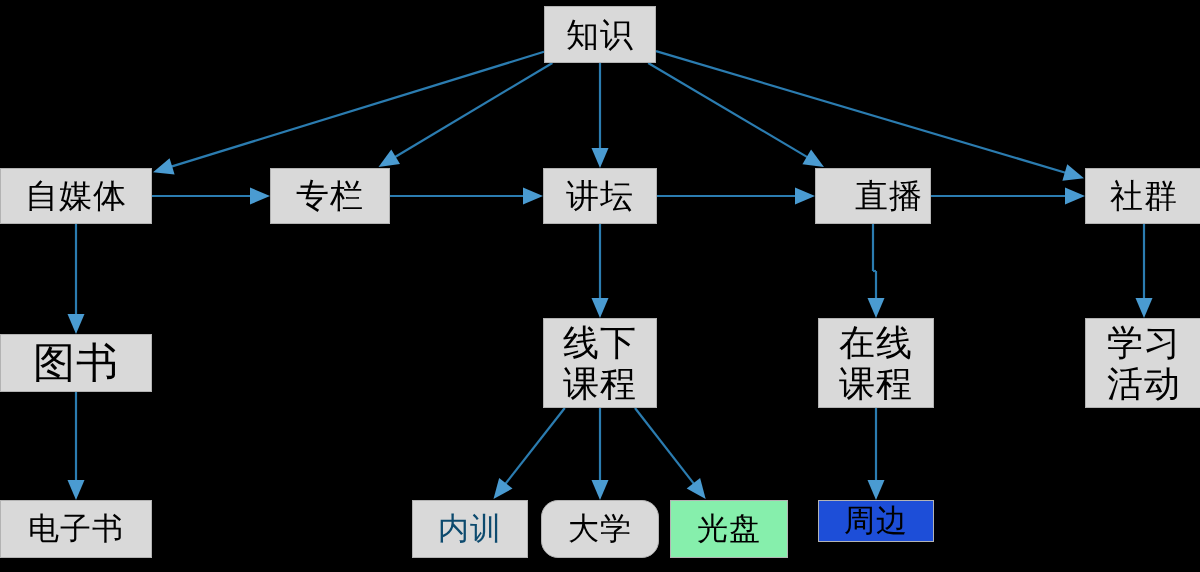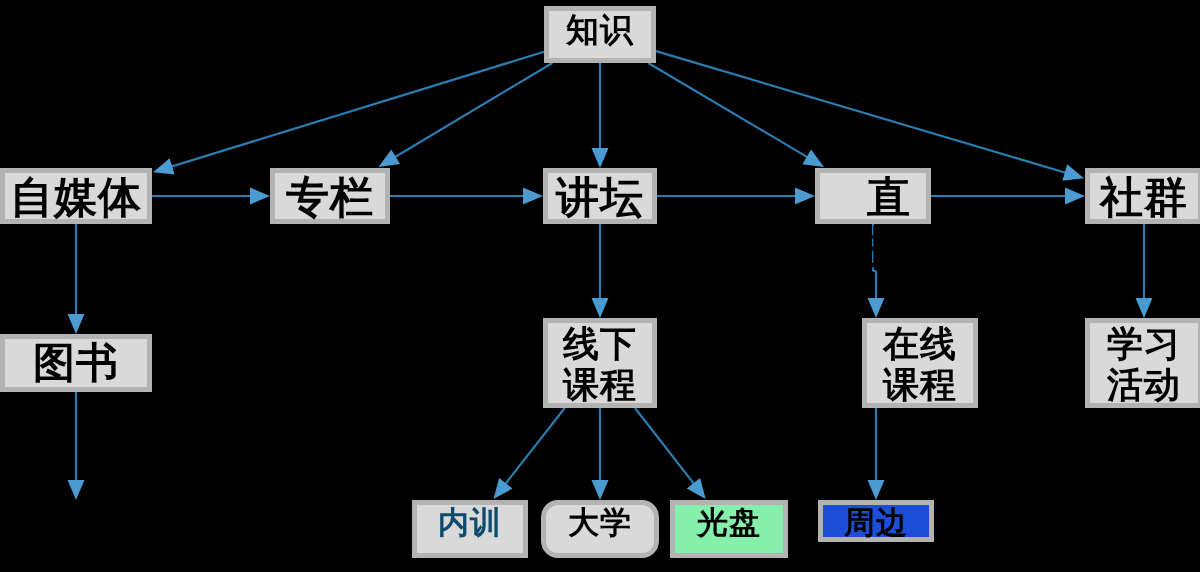--- a/index.html
+++ b/index.html
@@ -15,38 +15,38 @@
   }
   #edges{
     position:absolute;
     left:0;top:0;
     width:1200px;height:572px;
     pointer-events:none;
   }
   .node{
     position:absolute;
     background:#d9d9d9;
-    border:5px solid #7f1d1d;
+    border:1px solid #7f1d1d;
     box-sizing:border-box;
     display:flex;
-    align-items:flex-start;
+    align-items:center;
     justify-content:center;
     color:#000000;
-    font-weight:bold;
+    font-weight:normal;
     letter-spacing:1px;
     z-index:3;
   }
   .node .label{
     display:block;
     text-align:center;
     line-height:1.15;
     white-space:pre-line;
   }
   .n-root{font-size:33px;}
-  .n-l1{font-size:43px;}
+  .n-l1{font-size:33px;}
   .n-l2{font-size:42px;}
   .n-l3{font-size:31px;}
   .n-two-line{font-size:36px;line-height:1.12;}
 </style>
 </head>
 <body>
 
 <div id="stage">
   <svg id="edges" viewBox="0 0 1200 572" width="1200" height="572" xmlns="http://www.w3.org/2000/svg">
       <line x1="544" y1="51.75954198473282" x2="166.37897246773827" y2="168.1446487527868" stroke="#2b7cb0" stroke-width="2.2"></line>
@@ -106,27 +106,30 @@
     <div class="node n-l1" style="left: 1085px; top: 168px; width: 118px; height: 56px; background: rgb(217, 217, 217); border-color: rgb(179, 179, 179); color: rgb(0, 0, 0);">
       <span class="label">社群</span>
     </div>
     <div class="node n-l2" style="left: 0px; top: 334px; width: 152px; height: 58px; background: rgb(217, 217, 217); border-color: rgb(179, 179, 179); color: rgb(0, 0, 0);">
       <span class="label">图书</span>
     </div>
     <div class="node n-l2 n-two-line" style="left: 543px; top: 318px; width: 114px; height: 90px; background: rgb(217, 217, 217); border-color: rgb(179, 179, 179); color: rgb(0, 0, 0);">
       <span class="label">线下
 课程</span>
     </div>
-    <div class="node n-l2 n-two-line" style="left: 818px; top: 318px; width: 116px; height: 90px; background: rgb(217, 217, 217); border-color: rgb(179, 179, 179); color: rgb(0, 0, 0); margin-left: 44px;">
+    <div class="node n-l2 n-two-line" style="left: 818px; top: 318px; width: 116px; height: 90px; background: rgb(217, 217, 217); border-color: rgb(179, 179, 179); color: rgb(0, 0, 0);">
       <span class="label">在线
 课程</span>
     </div>
     <div class="node n-l2 n-two-line" style="left: 1085px; top: 318px; width: 118px; height: 90px; background: rgb(217, 217, 217); border-color: rgb(179, 179, 179); color: rgb(0, 0, 0);">
       <span class="label">学习
 活动</span>
+    </div>
+    <div class="node n-l3" style="left: 0px; top: 500px; width: 152px; height: 58px; background: rgb(217, 217, 217); border-color: rgb(179, 179, 179); color: rgb(0, 0, 0);">
+      <span class="label">电子书</span>
     </div>
     <div class="node n-l3" style="left: 412px; top: 500px; width: 116px; height: 58px; background: rgb(217, 217, 217); border-color: rgb(179, 179, 179); color: #0c4a6e;">
       <span class="label">内训</span>
     </div>
     <div class="node n-l3" style="left: 541px; top: 500px; width: 118px; height: 58px; background: rgb(217, 217, 217); border-color: rgb(179, 179, 179); color: rgb(0, 0, 0); border-radius: 17px;">
       <span class="label">大学</span>
     </div>
     <div class="node n-l3" style="left: 670px; top: 500px; width: 118px; height: 58px; background: #86efac; border-color: rgb(179, 179, 179); color: rgb(0, 0, 0);">
       <span class="label">光盘</span>
     </div>

